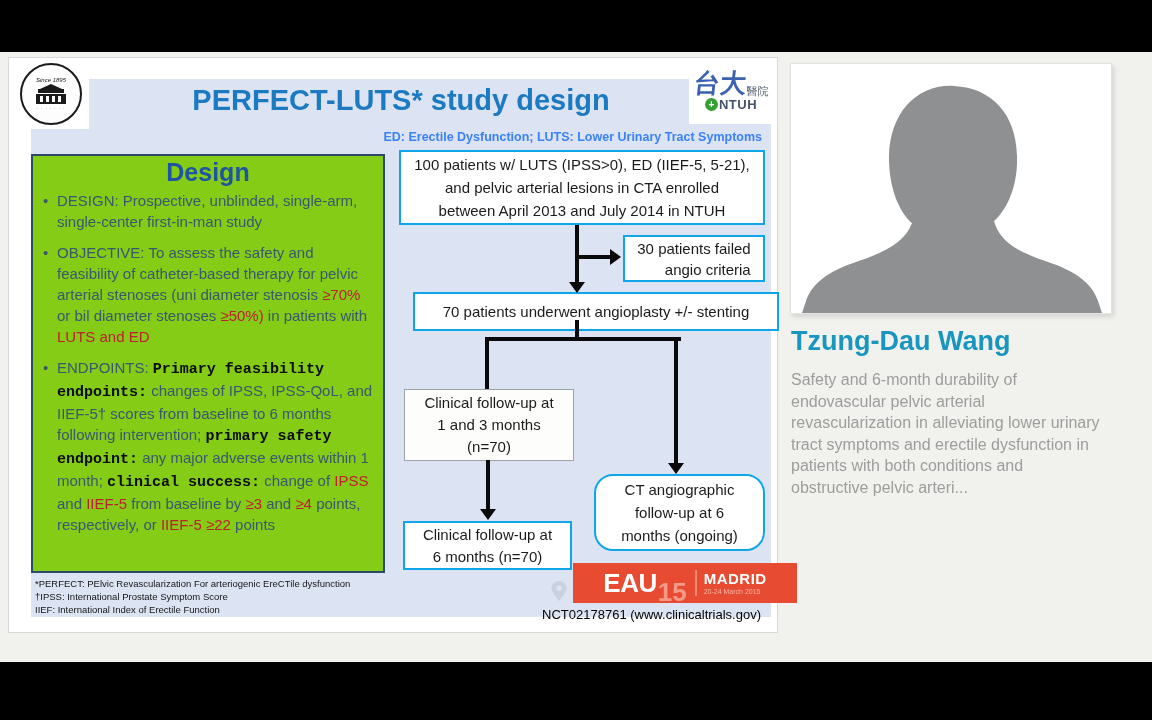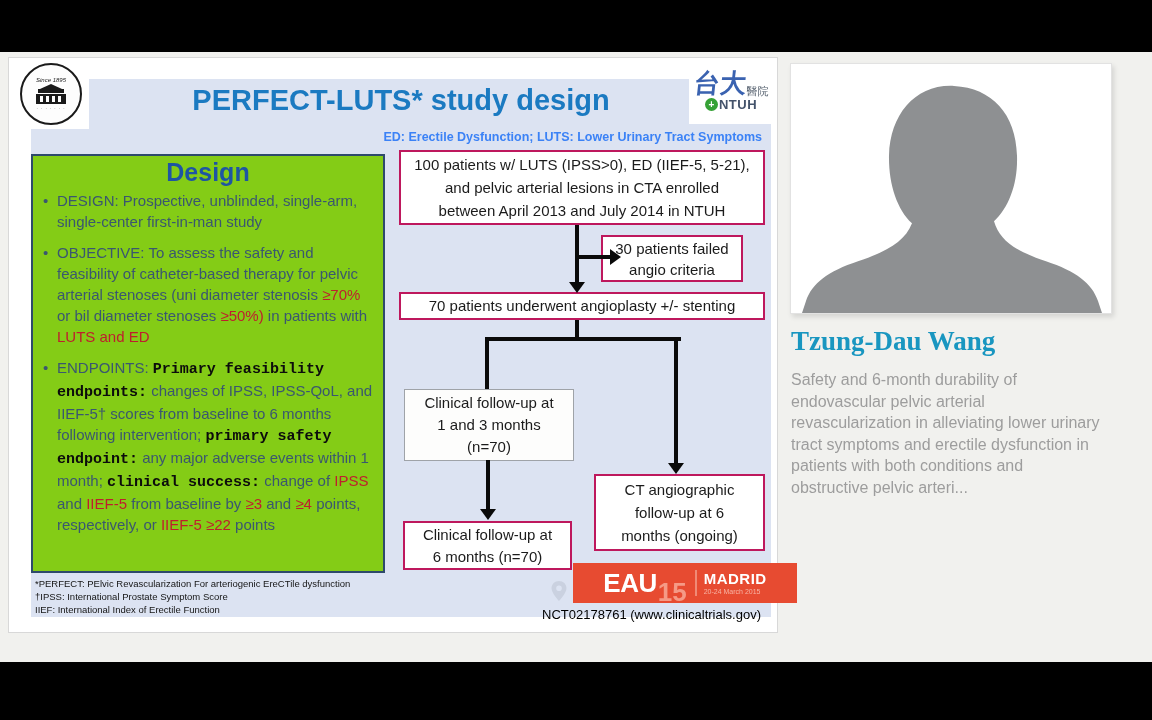--- a/index.html
+++ b/index.html
@@ -43,29 +43,29 @@
     border:2px solid #2e4a6b;box-sizing:border-box;background:#84cc16;}
   .design-heading{text-align:center;font-size:25px;font-weight:bold;color:#1e55a3;margin-top:2px;}
   .bullets{padding:3px 8px 0 10px;}
   .bullet{display:flex;margin-bottom:10px;font-size:15px;line-height:21px;color:#3a5770;}
   .bullet .dot{width:14px;flex:0 0 14px;color:#3a5770;}
   .btext{flex:1;}
   .seg.red{color:#bf1e2e;}
   .seg.bold{color:#0c0c0c;font-weight:bold;font-family:Liberation Mono, monospace;}
 
   
-  .fbox{position:absolute;background:#fff;border:2px solid #be185d;box-sizing:border-box;
+  .fbox{position:absolute;background:#fff;border:2px solid #0ea5e9;box-sizing:border-box;
     display:flex;align-items:center;justify-content:center;text-align:center;
     white-space:pre-line;font-size:15px;line-height:22px;color:#1b1b1b;}
   .fb1{left:390px;top:92px;width:366px;height:75px;line-height:23px;}
-  .fb2{left:592px;top:177px;width:142px;height:47px;line-height:21px;}
-  .fb3{left:390px;top:234px;width:366px;height:28px;}
+  .fb2{left:614px;top:177px;width:142px;height:47px;line-height:21px;text-align:right;}
+  .fb3{left:404px;top:234px;width:366px;height:39px;}
   .fb4{left:395px;top:331px;width:170px;height:72px;border:1.5px solid #9fa3a8;background:#fdfdfc;}
   .fb5{left:394px;top:463px;width:169px;height:49px;}
-  .fb6{left:585px;top:416px;width:171px;height:77px;line-height:23px;}
+  .fb6{left:585px;top:416px;width:171px;height:77px;line-height:23px;border-radius:19px;}
 
   .fline{position:absolute;background:#0a0a0a;}
   .l-v1{left:566px;top:167px;width:4px;height:57px;}
   .l-branch{left:568px;top:197px;width:33px;height:4px;}
   .l-v2{left:566px;top:262px;width:4px;height:19px;}
   .l-hbar{left:478px;top:279px;width:194px;height:4px;}
   .l-vleft{left:476px;top:279px;width:4px;height:52px;}
   .l-vright{left:665px;top:279px;width:4px;height:127px;}
   .l-v3{left:477px;top:402px;width:4px;height:50px;}
 
@@ -89,21 +89,21 @@
 
   .pin{position:absolute;left:541px;top:522px;opacity:0.85;}
 
   .nct{position:absolute;right:16px;top:549px;font-size:13px;color:#000;}
 
   .footnotes{position:absolute;left:26px;top:519px;font-size:9.5px;line-height:13px;color:#151515;}
 
   
   .photo-card{position:absolute;left:790px;top:63px;width:322px;height:251px;background:#fff;
     border:1px solid #e2e2e2;box-sizing:border-box;box-shadow:2px 3px 5px rgba(0,0,0,0.12);overflow:hidden;}
-  .speaker-name{position:absolute;left:791px;top:326px;font-size:27px;font-weight:bold;color:#1996c0;font-family:Liberation Serif, serif;}
+  .speaker-name{position:absolute;left:791px;top:326px;font-size:27px;font-weight:bold;color:#1996c0;}
   .speaker-desc{position:absolute;left:791px;top:369px;width:312px;font-size:16px;line-height:21.5px;color:#9d9d9d;}
 
   .letterbox{position:absolute;left:0;width:1152px;background:#000;}
   .lb-top{top:0;height:52px;}
   .lb-bottom{top:662px;height:58px;}
 </style>
 </head>
 <body>
 
 <div class="letterbox lb-top"></div>

